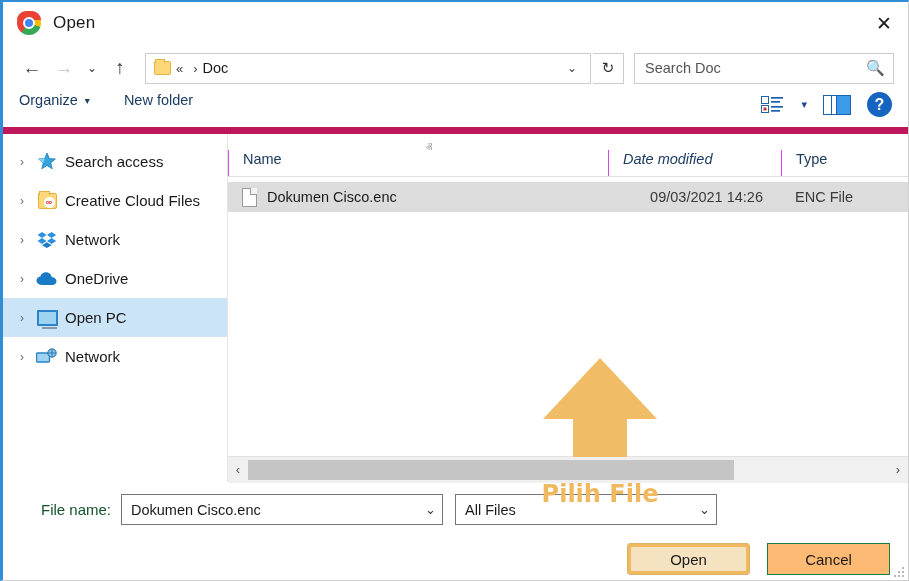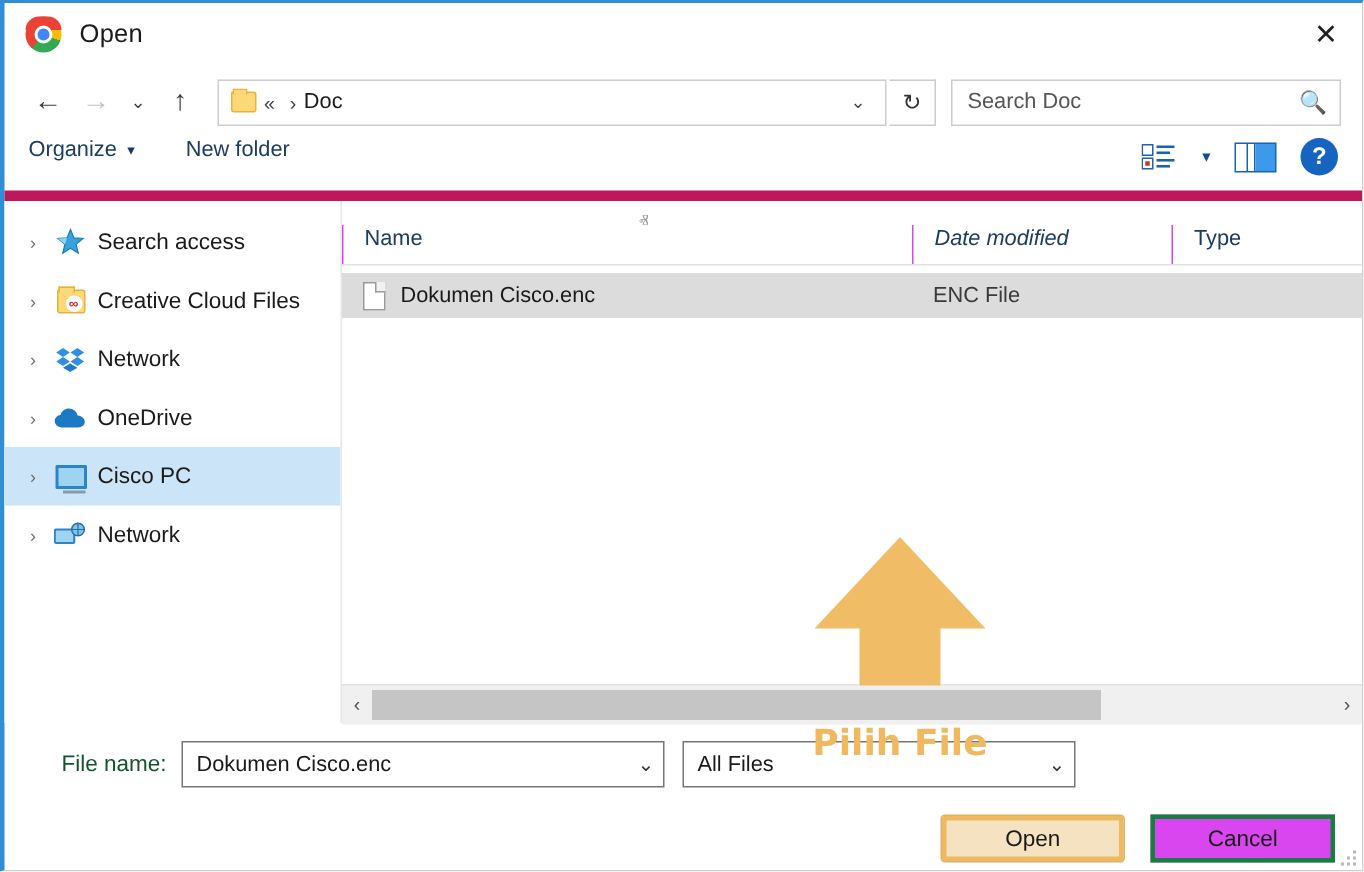--- a/index.html
+++ b/index.html
@@ -244,21 +244,21 @@
   }
   .dlg-btn {
     width: 123px; height: 32px; font-size: 15px; display: flex;
     align-items: center; justify-content: center; cursor: pointer;
     font-family: "Liberation Sans", sans-serif; color: #1a1a1a;
   }
   #open-btn {
     background: #f5e2c0; border: 1px solid #d9b26a;
     outline: 3px solid #f0b95f; outline-offset: -4px; border-radius: 3px;
   }
-  #cancel-btn { background: #d946ef; border: 3px solid #15803d; }
+  #cancel-btn { background: #fdba74; border: 1px solid #15803d; }
   #resize-grip {
     position: absolute; right: 4px; bottom: 3px; width: 12px; height: 12px;
   }
   .grip-dot { position: absolute; width: 2px; height: 2px; background: #b8b8b8; }
 </style>
 </head>
 <body>
 
 <div id="dialog">
 
@@ -370,21 +370,21 @@
           </svg>
         </span>
         <span class="side-label">OneDrive</span>
       </div>
 
       <div class="side-item selected">
         <span class="side-chevron">›</span>
         <span class="side-icon">
           <span class="ic-monitor"></span>
         </span>
-        <span class="side-label">Cisco PC</span>
+        <span class="side-label">Open PC</span>
       </div>
 
       <div class="side-item">
         <span class="side-chevron">›</span>
         <span class="side-icon">
           <svg class="ic-network" viewBox="0 0 22 18">
             <rect x="0.5" y="5" width="13" height="9" rx="1" fill="#9fd3f2" stroke="#2b84c9" stroke-width="1.4"></rect>
             <circle cx="16" cy="5" r="4.2" fill="#7fc3ec" stroke="#2b6ca3" stroke-width="1"></circle>
             <path d="M12 5 h8 M16 1 v8" stroke="#2b6ca3" stroke-width="0.8"></path>
           </svg>
@@ -400,20 +400,21 @@
         <div class="colhdr" id="col-date">Date modified</div>
         <div class="colhdr" id="col-type">Type</div>
       </div>
 
       <div id="rows">
         <div class="filerow selected">
           <div class="cell-name">
             <span class="doc-icon"></span>
             <span>Dokumen Cisco.enc</span>
           </div>
+          <div class="cell-date">09/03/2021 14:26</div>
           <div class="cell-type">ENC File</div>
         </div>
       </div>
 
       <div id="annotation">
         <svg id="arrow-shape" viewBox="0 0 130 110">
           <path d="M65 2 L122 63 L92 63 L92 108 L38 108 L38 63 L8 63 Z" fill="#f0bd66"></path>
         </svg>
         <div id="annot-label">Pilih File</div>
       </div>

